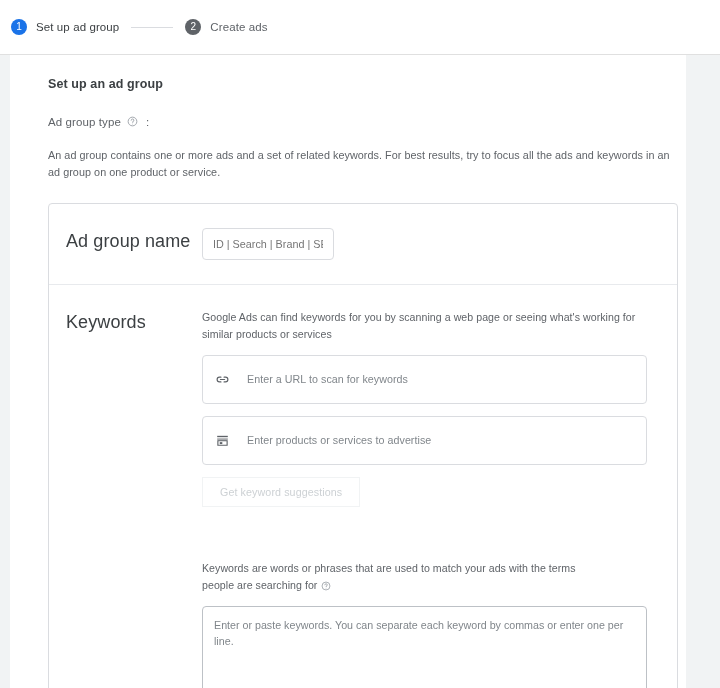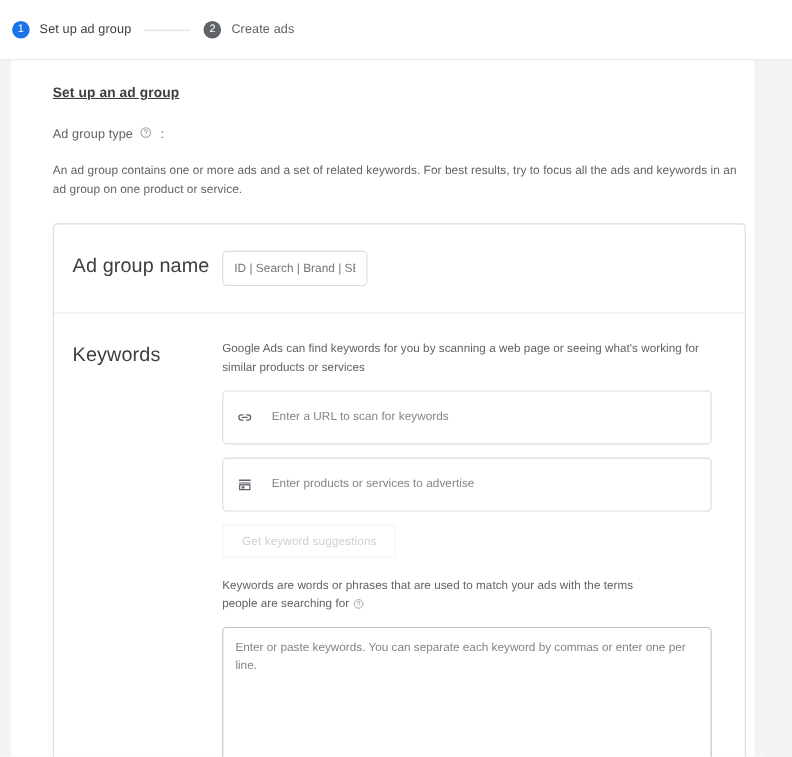--- a/index.html
+++ b/index.html
@@ -67,21 +67,20 @@
     position: relative;
     padding: 22px 0 0 38px;
   }
 
   #page-title {
     font-size: 12.5px;
     font-weight: bold;
     color: #3c4043;
     letter-spacing: .1px;
     margin: 0 0 22px 0;
-    text-decoration: underline;
   }
 
   
   #adgroup-type-row {
     display: flex;
     align-items: center;
     gap: 6px;
     margin-bottom: 16px;
   }
   .field-label {
@@ -202,21 +201,21 @@
     border-radius: 0;
     padding: 8px 17px;
     font-size: 10.7px;
     color: #cdd1d4;
     background: #ffffff;
     letter-spacing: .1px;
     margin-bottom: 17px;
     cursor: default;
     font-family: "Liberation Sans", sans-serif;
   }
-  #keywords-helper { margin-bottom: 10px; max-width: 400px; }
+  #keywords-helper { margin-bottom: 10px; max-width: 400px; margin-top: 36px; }
   #keywords-textarea {
     width: 100%;
     height: 162px;
     border: 1px solid #bdc1c6;
     border-radius: 4px;
     padding: 10px 11px;
     font-size: 10.7px;
     color: #80868b;
     font-family: "Liberation Sans", sans-serif;
     line-height: 1.5;

